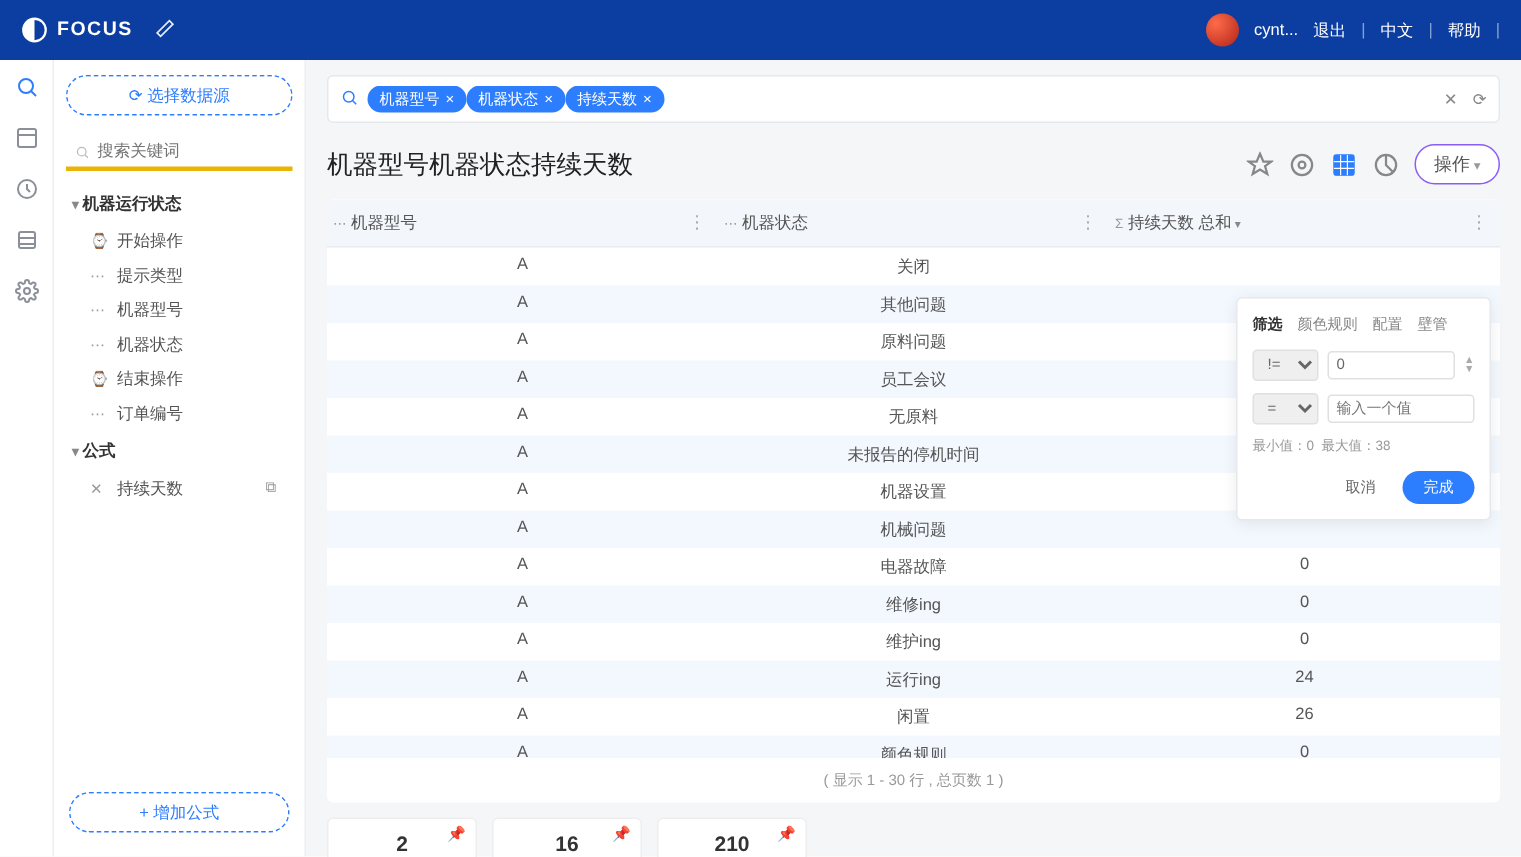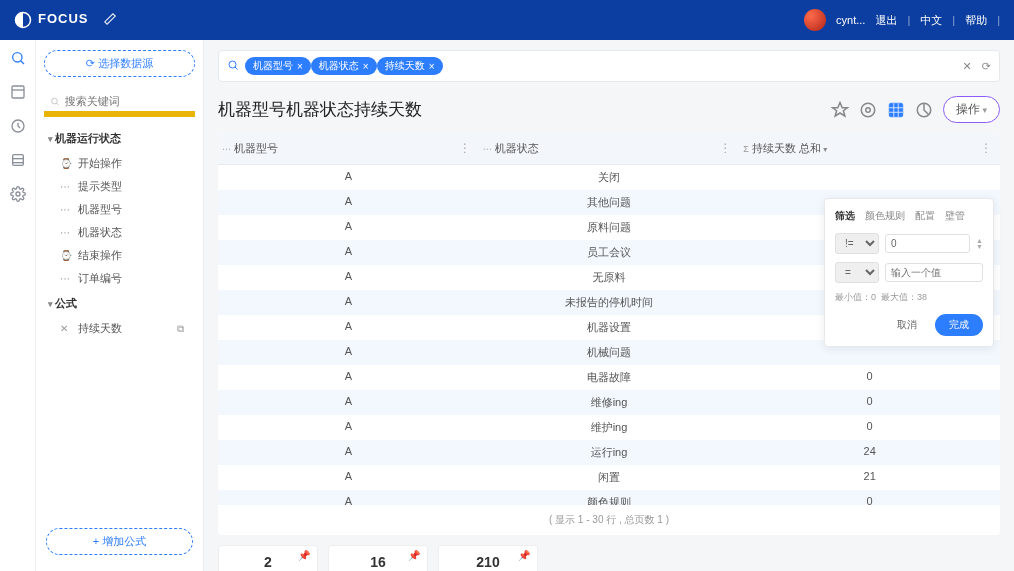--- a/index.html
+++ b/index.html
@@ -16,21 +16,21 @@
 
 .body { display: flex; height: calc(100% - 40px); }
 
 .rail { width: 36px; background: #fff; border-right: 1px solid #eee; display: flex; flex-direction: column; align-items: center; padding-top: 10px; gap: 18px; }
 .rail-icon { width: 16px; height: 16px; stroke: #8a8f99; cursor: pointer; }
 .rail-icon.active { stroke: #2d7dff; }
 
 .sidebar { width: 168px; background: #fff; border-right: 1px solid #eee; padding: 10px 8px; display: flex; flex-direction: column; }
 .select-source { border: 1px dashed #2d7dff; color: #2d7dff; border-radius: 14px; padding: 5px 0; text-align: center; font-size: 11px; cursor: pointer; margin-bottom: 14px; }
 .select-source::before { content: "⟳ "; }
-.search-box { display: flex; align-items: center; gap: 5px; color: #bbb; padding: 4px 6px; border-bottom: 6px solid #eab308; margin-bottom: 8px; }
+.search-box { display: flex; align-items: center; gap: 5px; color: #bbb; padding: 4px 6px; border-bottom: 3px solid #eab308; margin-bottom: 8px; }
 .search-box input { border: none; outline: none; font-size: 11px; color: #666; width: 100%; background: transparent; }
 .sb-section { font-size: 11px; color: #333; font-weight: 600; padding: 6px 4px; cursor: pointer; }
 .sb-section::before { content: "▾ "; color: #888; font-size: 9px; }
 .sb-item { display: flex; align-items: center; gap: 6px; padding: 4px 6px 4px 16px; color: #555; font-size: 11px; cursor: pointer; }
 .sb-item .ico { width: 12px; color: #999; font-size: 10px; }
 .sb-item.right-ico { justify-content: space-between; }
 .sidebar-spacer { flex: 1; }
 .add-formula { border: 1px dashed #2d7dff; color: #2d7dff; border-radius: 14px; padding: 5px 0; text-align: center; font-size: 11px; cursor: pointer; margin: 6px 2px; }
 .add-formula::before { content: "+ "; }
 
@@ -287,21 +287,21 @@
             <div class="td">0</div>
           </div>
           <div class="tr">
             <div class="td">A</div>
             <div class="td">运行ing</div>
             <div class="td">24</div>
           </div>
           <div class="tr">
             <div class="td">A</div>
             <div class="td">闲置</div>
-            <div class="td">21</div>
+            <div class="td">26</div>
           </div>
           <div class="tr">
             <div class="td">A</div>
             <div class="td">颜色规则</div>
             <div class="td">0</div>
           </div>
         </div>
       <div class="pager">( 显示 1 - 30 行 , 总页数 1 )</div>
     </div>
 

